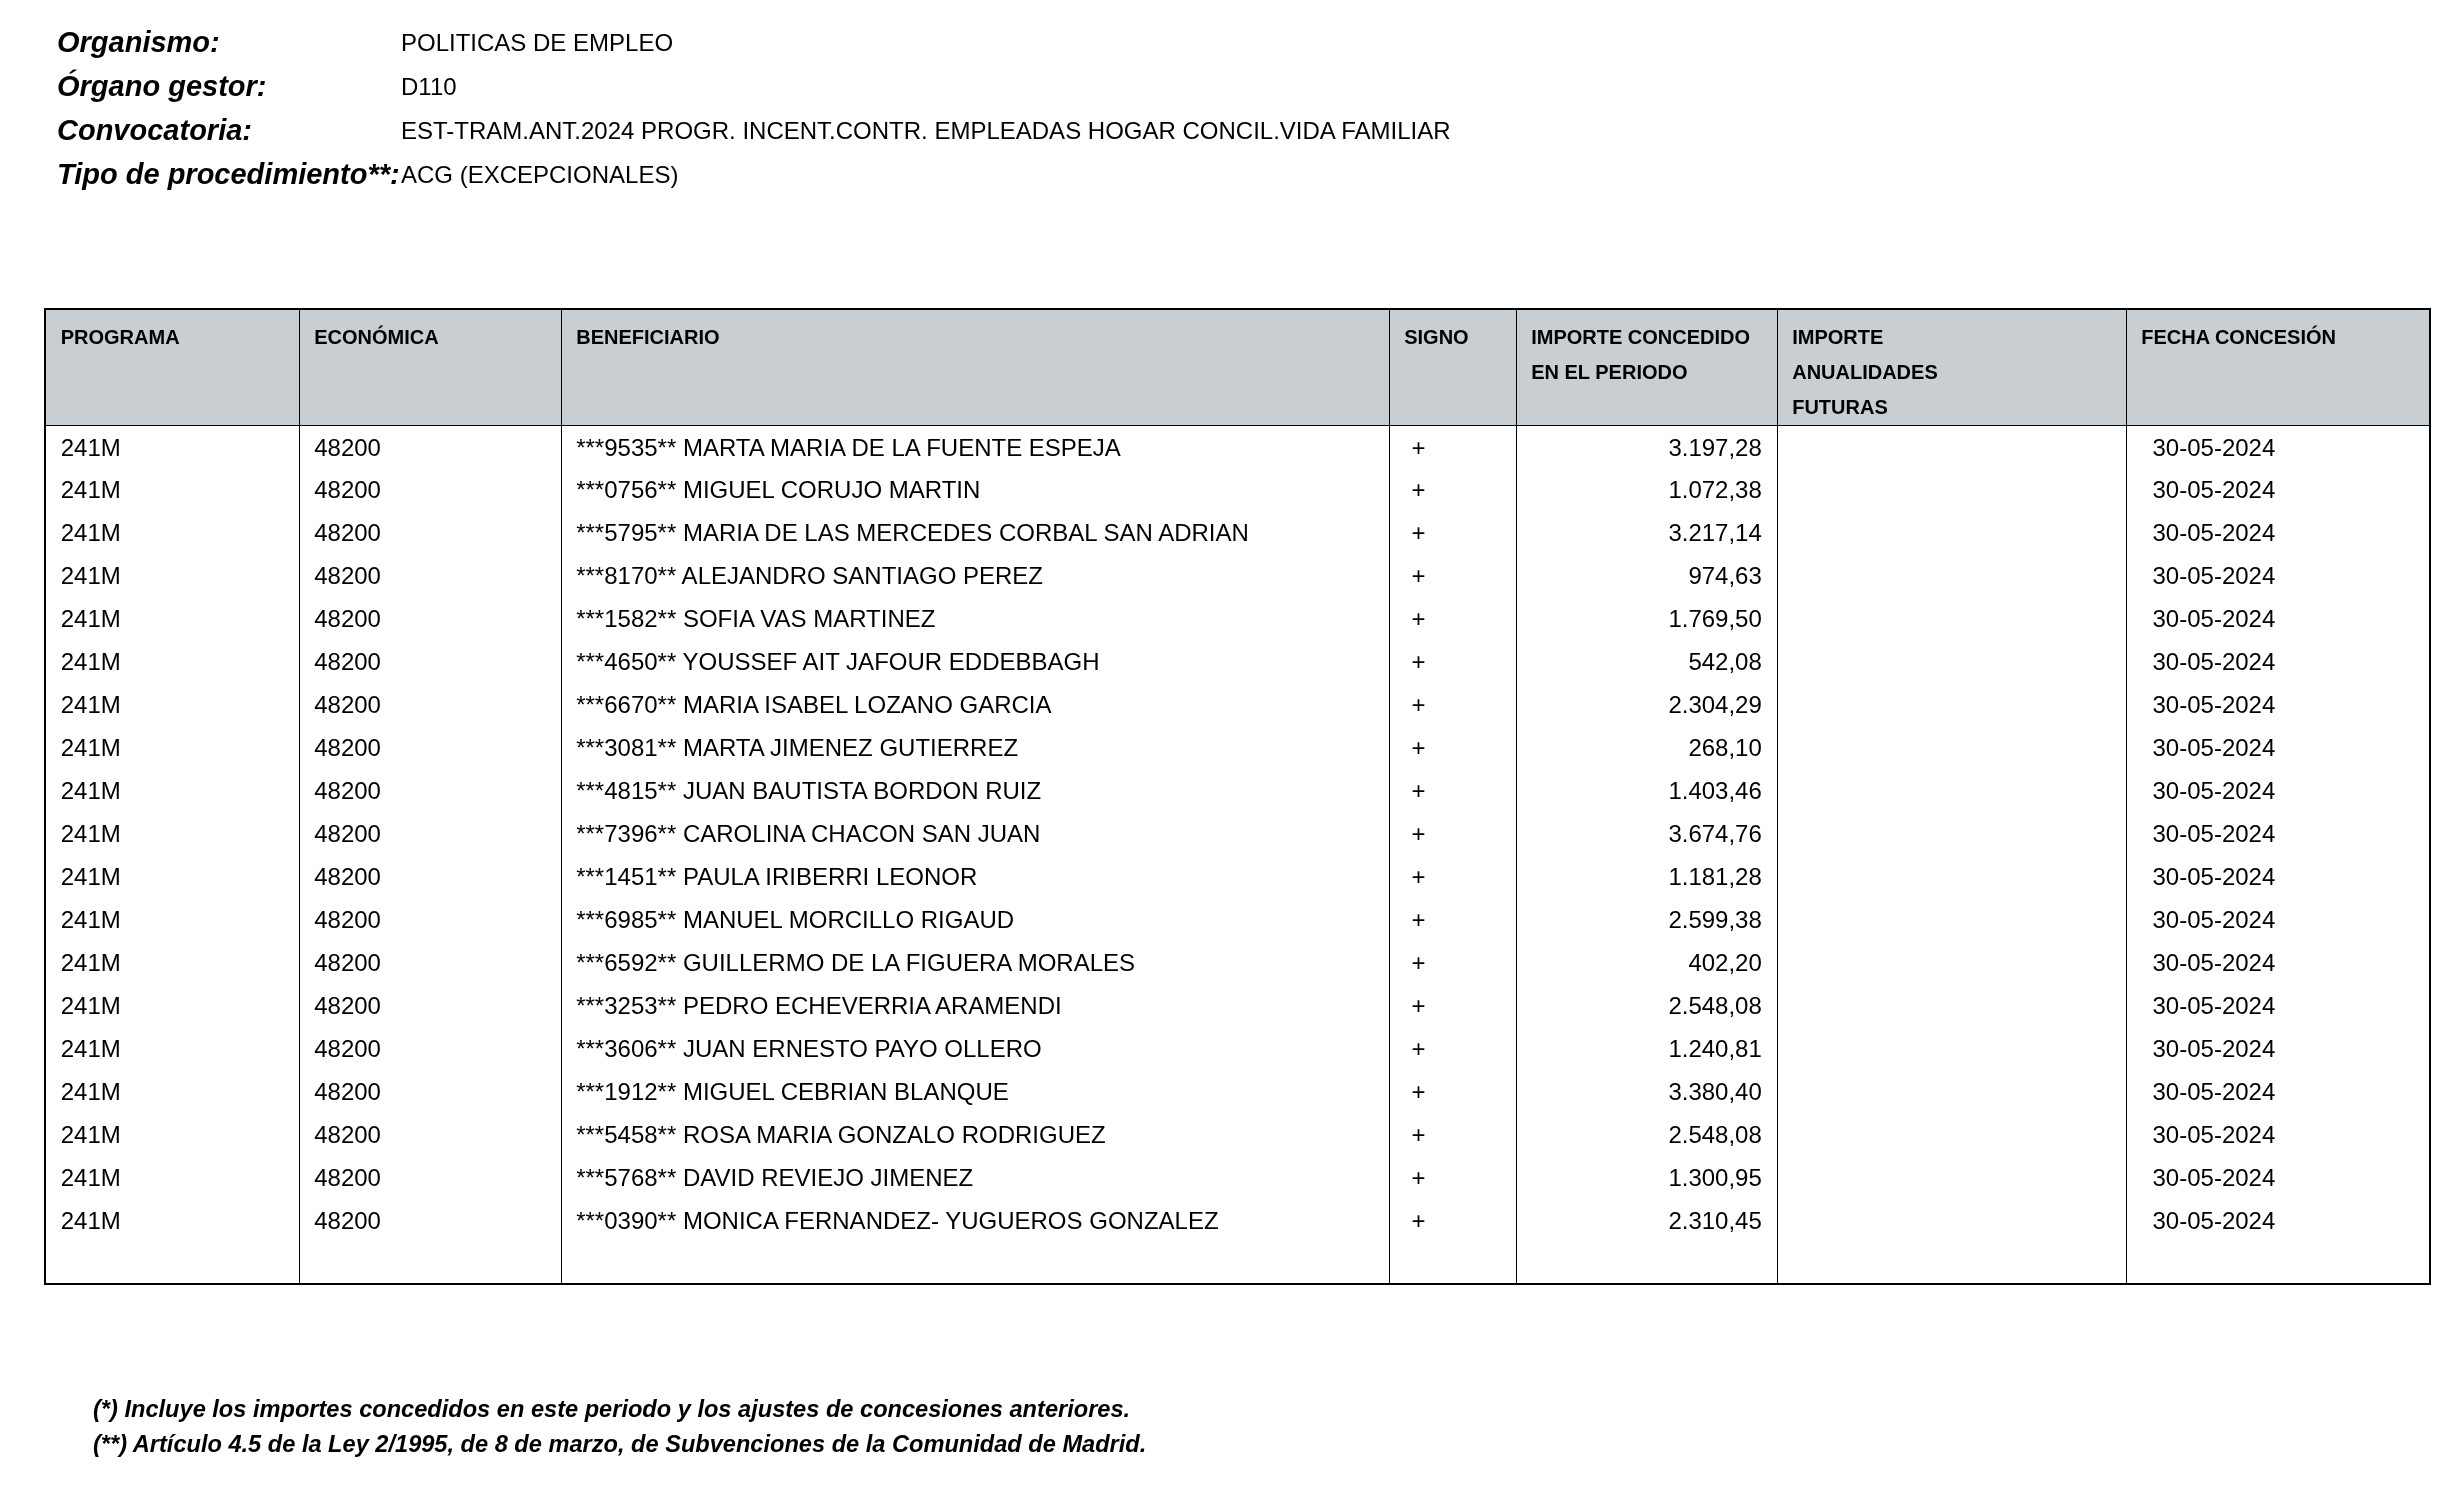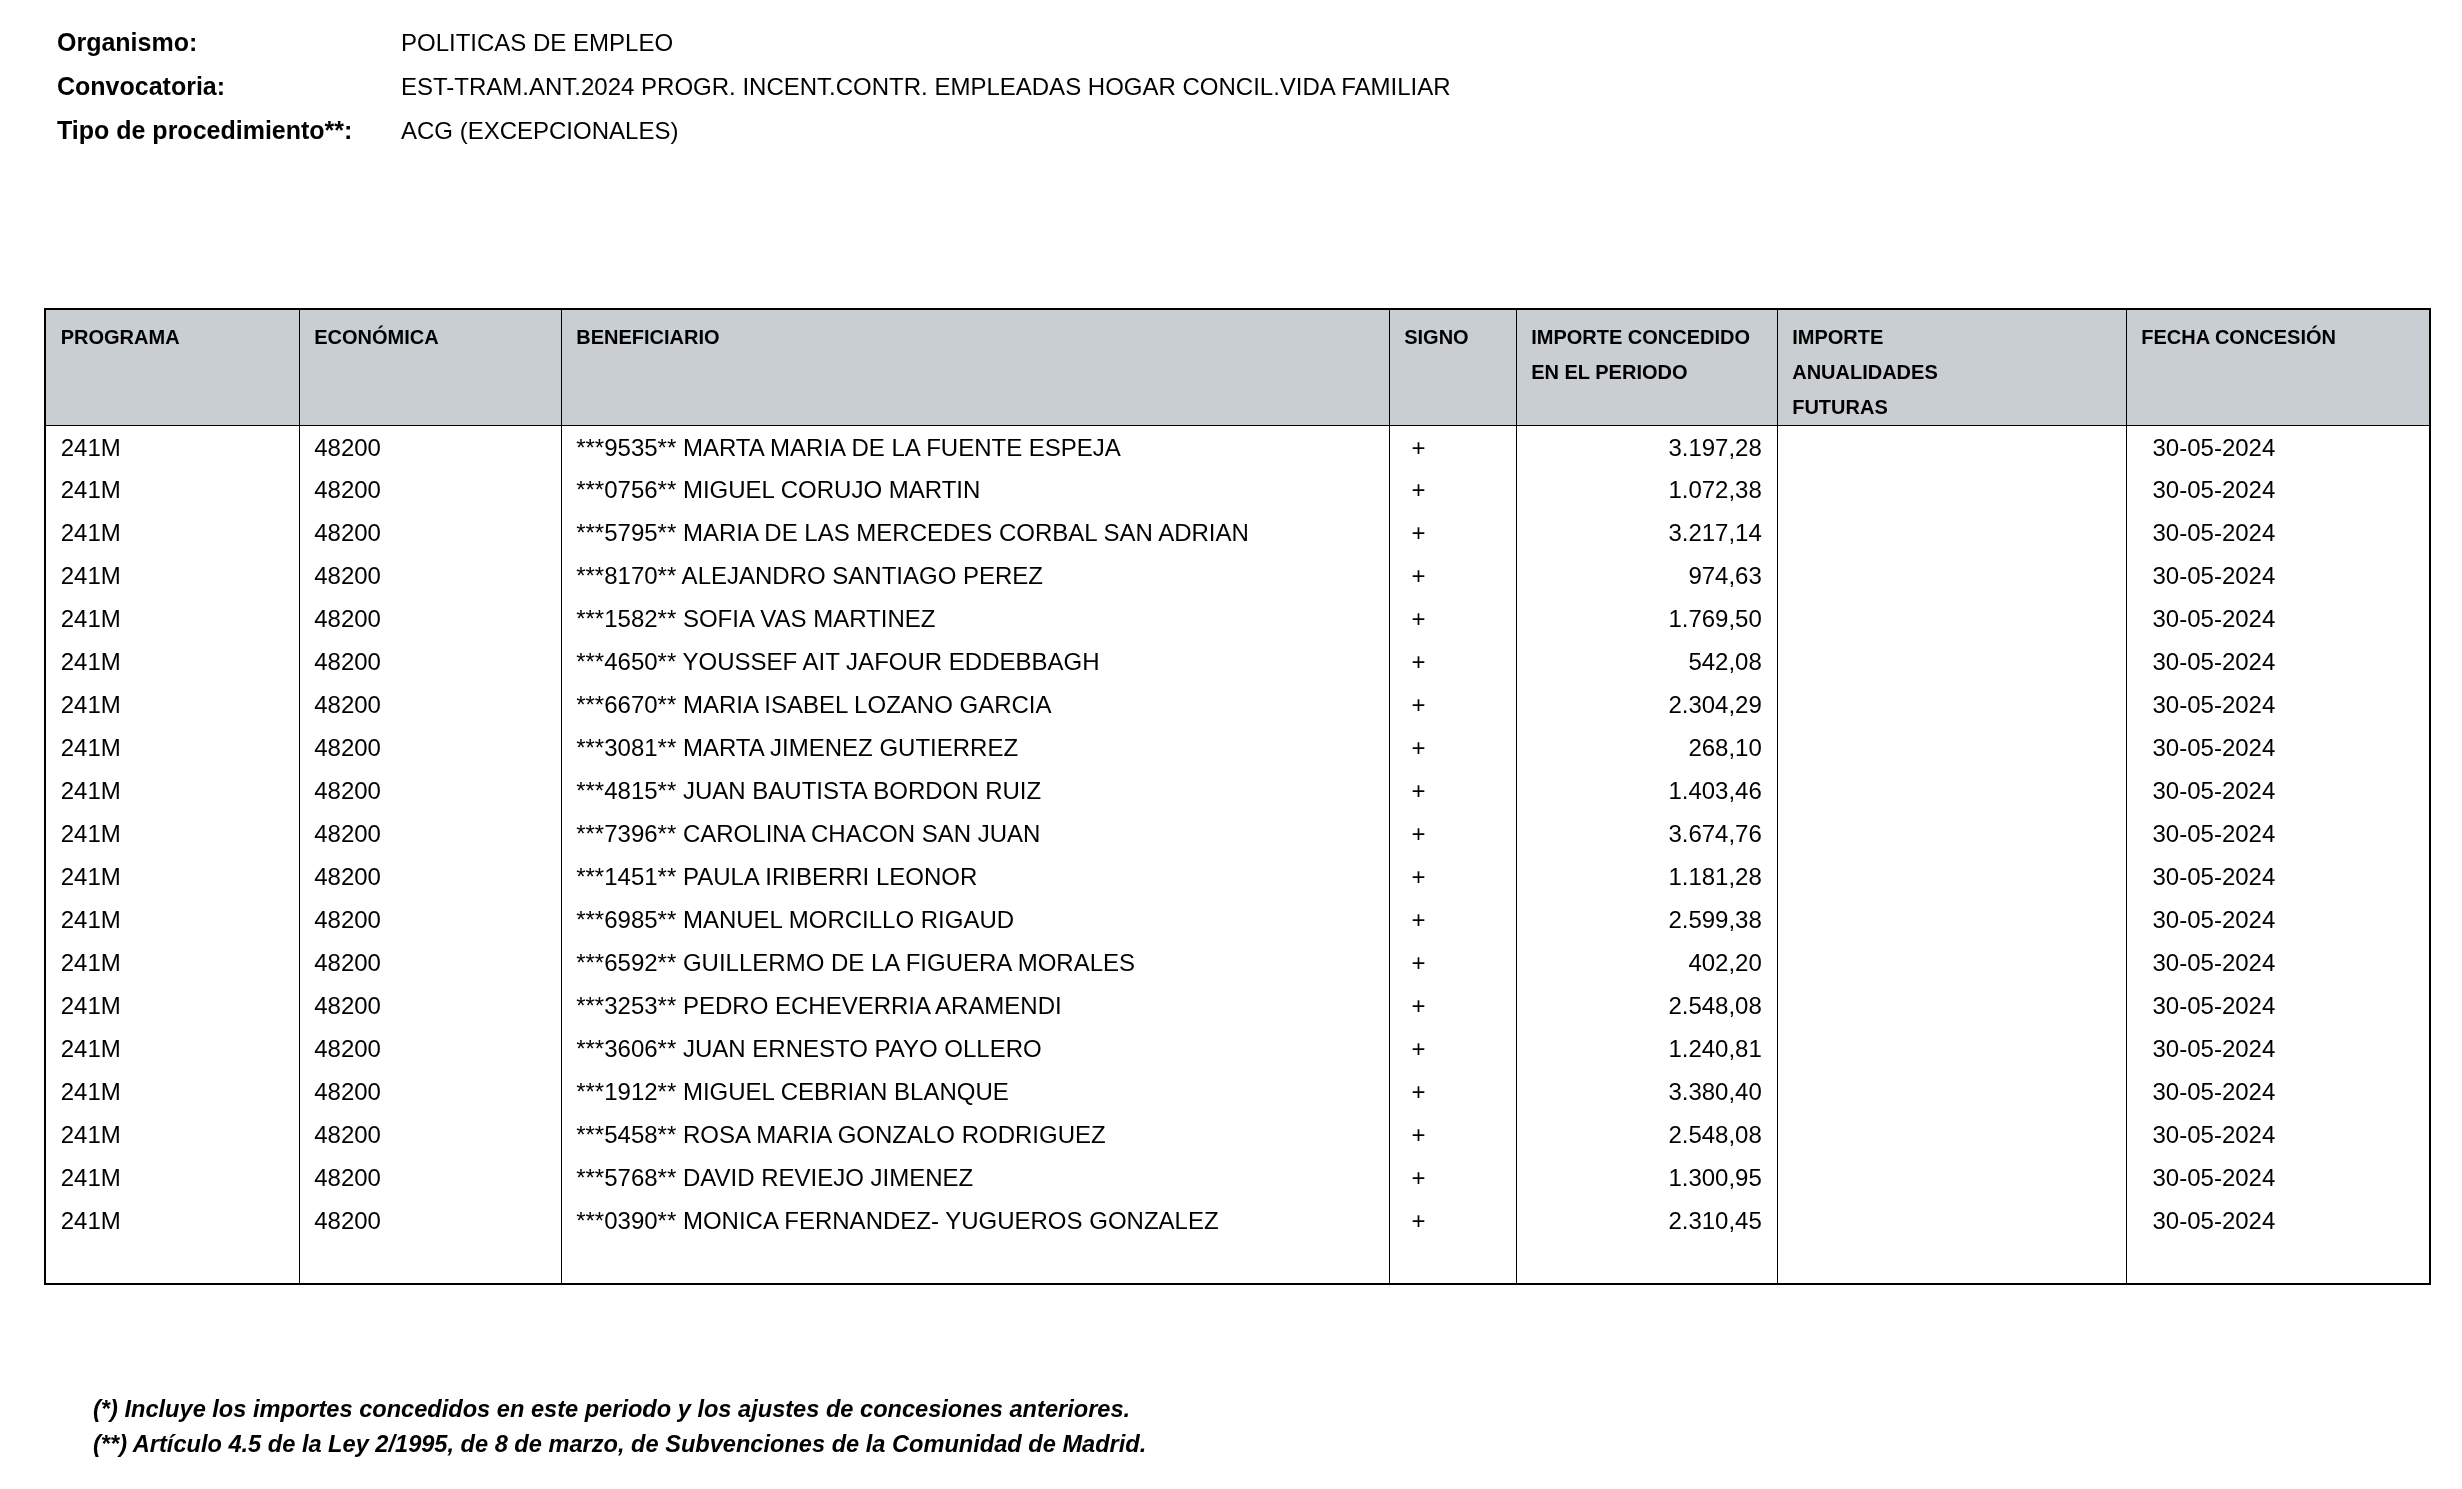--- a/index.html
+++ b/index.html
@@ -21,22 +21,23 @@
     top: 20.6px;
   }
   .meta-row {
     display: flex;
     height: 44px;
     align-items: center;
   }
   .meta-label {
     width: 344px;
     font-weight: bold;
-    font-size: 25px;
+    font-size: 29px;
     flex-shrink: 0;
+    font-style: italic;
   }
   .meta-value {
     font-size: 24px;
     white-space: nowrap;
   }
 
   
   .grant-table {
     position: absolute;
     left: 44px;
@@ -88,20 +89,24 @@
     line-height: 35px;
   }
 </style>
 </head>
 <body>
 
 <div class="meta">
   <div class="meta-row">
     <span class="meta-label">Organismo:</span>
     <span class="meta-value">POLITICAS DE EMPLEO</span>
+  </div>
+  <div class="meta-row">
+    <span class="meta-label">Órgano gestor:</span>
+    <span class="meta-value">D110</span>
   </div>
   <div class="meta-row">
     <span class="meta-label">Convocatoria:</span>
     <span class="meta-value">EST-TRAM.ANT.2024 PROGR. INCENT.CONTR. EMPLEADAS HOGAR CONCIL.VIDA FAMILIAR</span>
   </div>
   <div class="meta-row">
     <span class="meta-label">Tipo de procedimiento**:</span>
     <span class="meta-value">ACG (EXCEPCIONALES)</span>
   </div>
 </div>

